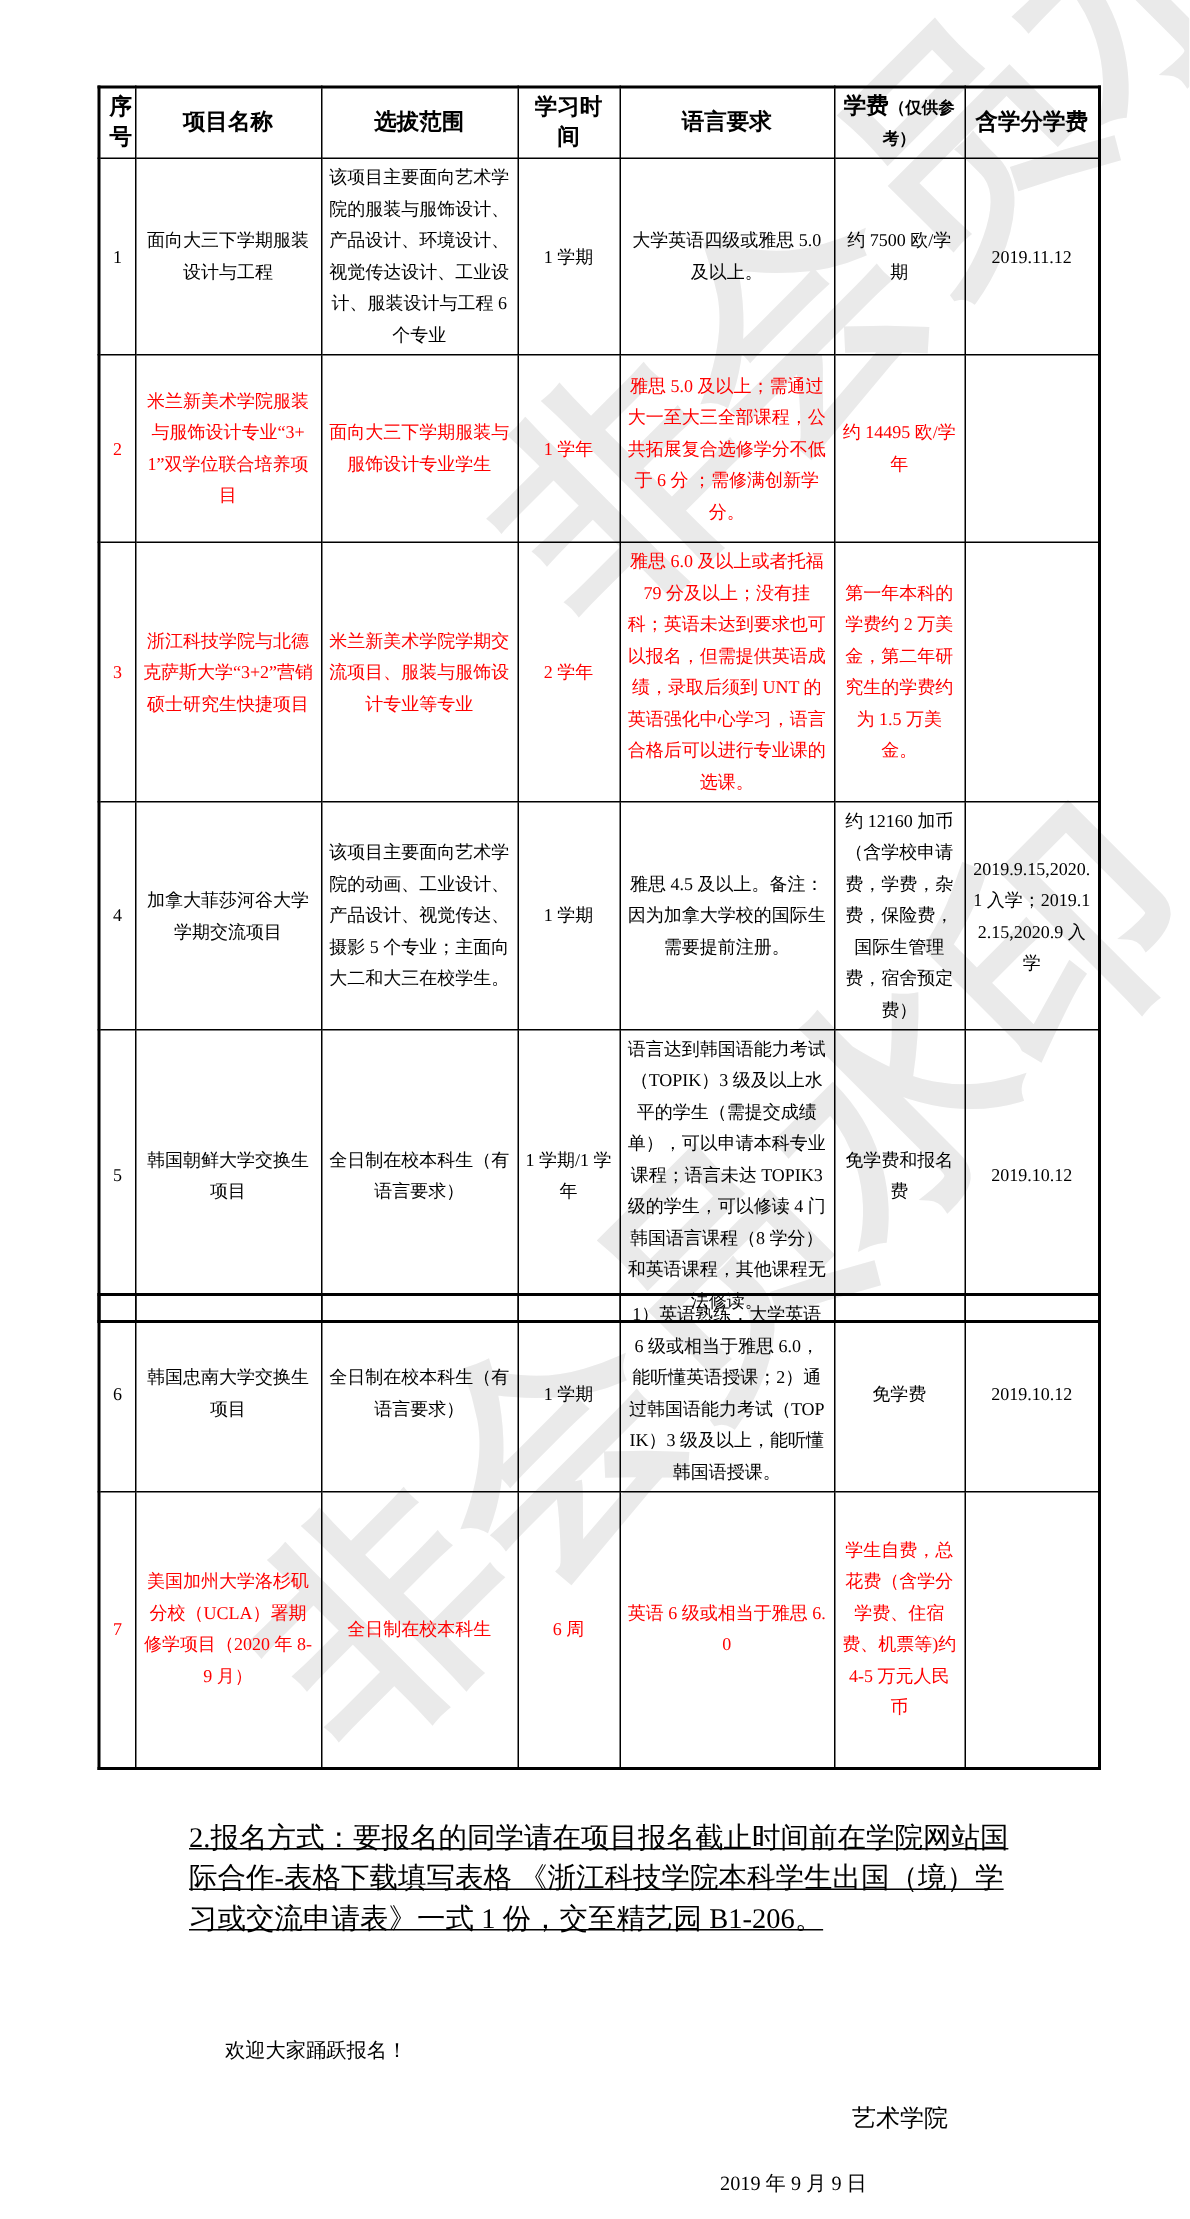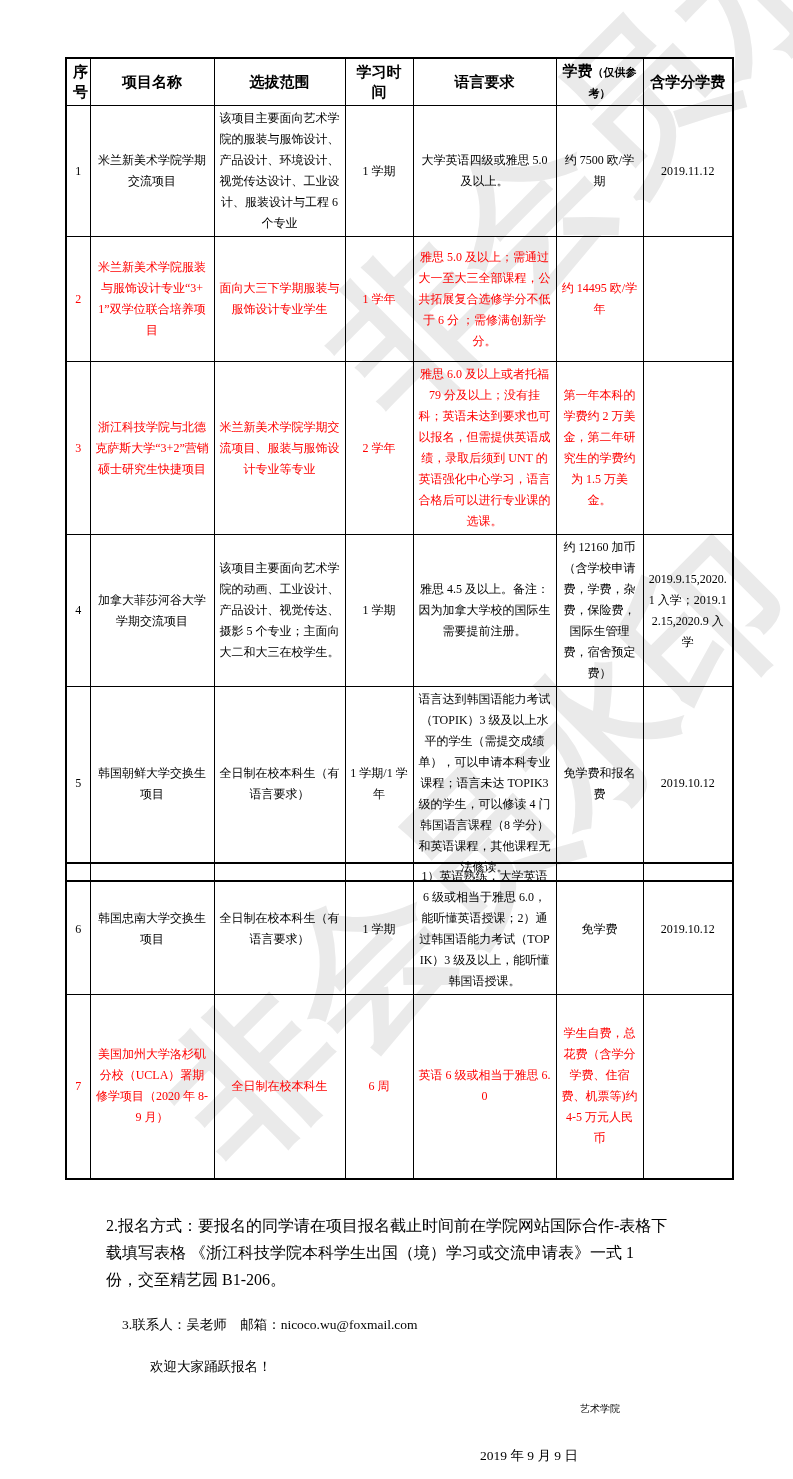--- a/index.html
+++ b/index.html
@@ -24,25 +24,25 @@
             overflow:hidden;word-break:break-all;}
   table.doc th{font-size:15px;font-weight:bold;line-height:20px;padding:2px 6px;}
   table.doc td{font-size:12px;line-height:21px;padding:2px 4px;margin-top:28px;}
   .fee-note{font-size:11px;}
   tr.hr{height:41px;}
   tr.r1{height:109px;} tr.r2{height:125px;} tr.r3{height:167px;}
   tr.r4{height:143px;} tr.r5{height:190px;} tr.r6{height:126px;} tr.r7{height:184px;}
   tr.red td{color:#ff0000;}
   
   .note1{position:absolute;z-index:2;left:122px;top:1178px;font-size:13.5px;white-space:pre-wrap;}
-  .note2{position:absolute;z-index:2;left:106px;top:1212px;width:562px;font-size:16px;
-         line-height:27px;white-space:pre-wrap;}
+  .note2{position:absolute;z-index:2;left:126px;top:1212px;width:562px;font-size:19px;
+         line-height:27px;white-space:pre-wrap;text-decoration:underline;}
   .note3{position:absolute;z-index:2;left:122px;top:1316px;font-size:13.5px;white-space:pre-wrap;}
   .welcome{position:absolute;z-index:2;left:150px;top:1358px;font-size:13.5px;}
-  .sig{position:absolute;z-index:2;left:480px;top:1402px;width:240px;text-align:center;font-size:10px;}
+  .sig{position:absolute;z-index:2;left:480px;top:1402px;width:240px;text-align:center;font-size:16px;}
   .date{position:absolute;z-index:2;left:480px;top:1447px;width:240px;text-align:left;font-size:13.5px;}
 </style>
 </head>
 <body>
 
 <div class="page">
 
   <div class="wm wm1">非会员水印</div>
   <div class="wm wm2">非会员水印</div>
 
@@ -64,21 +64,21 @@
         <th>选拔范围</th>
         <th>学习时间</th>
         <th>语言要求</th>
         <th><span>学费</span><span class="fee-note">（仅供参考）</span></th>
         <th>含学分学费</th>
       </tr>
     </thead>
     <tbody>
       <tr class="r1">
         <td>1</td>
-        <td>米兰新美术学院学期交流项目</td>
+        <td>面向大三下学期服装设计与工程</td>
         <td>该项目主要面向艺术学院的服装与服饰设计、产品设计、环境设计、视觉传达设计、工业设计、服装设计与工程 6 个专业</td>
         <td>1 学期</td>
         <td>大学英语四级或雅思 5.0 及以上。</td>
         <td>约 7500 欧/学期</td>
         <td>2019.11.12</td>
       </tr>
       <tr class="r2 red">
         <td>2</td>
         <td>米兰新美术学院服装与服饰设计专业“3+1”双学位联合培养项目</td>
         <td>面向大三下学期服装与服饰设计专业学生</td>
@@ -143,19 +143,18 @@
         <td>全日制在校本科生</td>
         <td>6 周</td>
         <td>英语 6 级或相当于雅思 6.0</td>
         <td>学生自费，总花费（含学分学费、住宿费、机票等)约 4-5 万元人民币</td>
         <td></td>
       </tr>
     </tbody>
   </table>
 
   <div class="note2">2.报名方式：要报名的同学请在项目报名截止时间前在学院网站国际合作-表格下载填写表格 《浙江科技学院本科学生出国（境）学习或交流申请表》一式 1 份，交至精艺园 B1-206。</div>
-  <div class="note3">3.联系人：吴老师    邮箱：nicoco.wu@foxmail.com</div>
 
   <div class="welcome">欢迎大家踊跃报名！</div>
   <div class="sig">艺术学院</div>
   <div class="date">2019 年 9 月 9 日</div>
 
 </div>
 
 </body></html>

